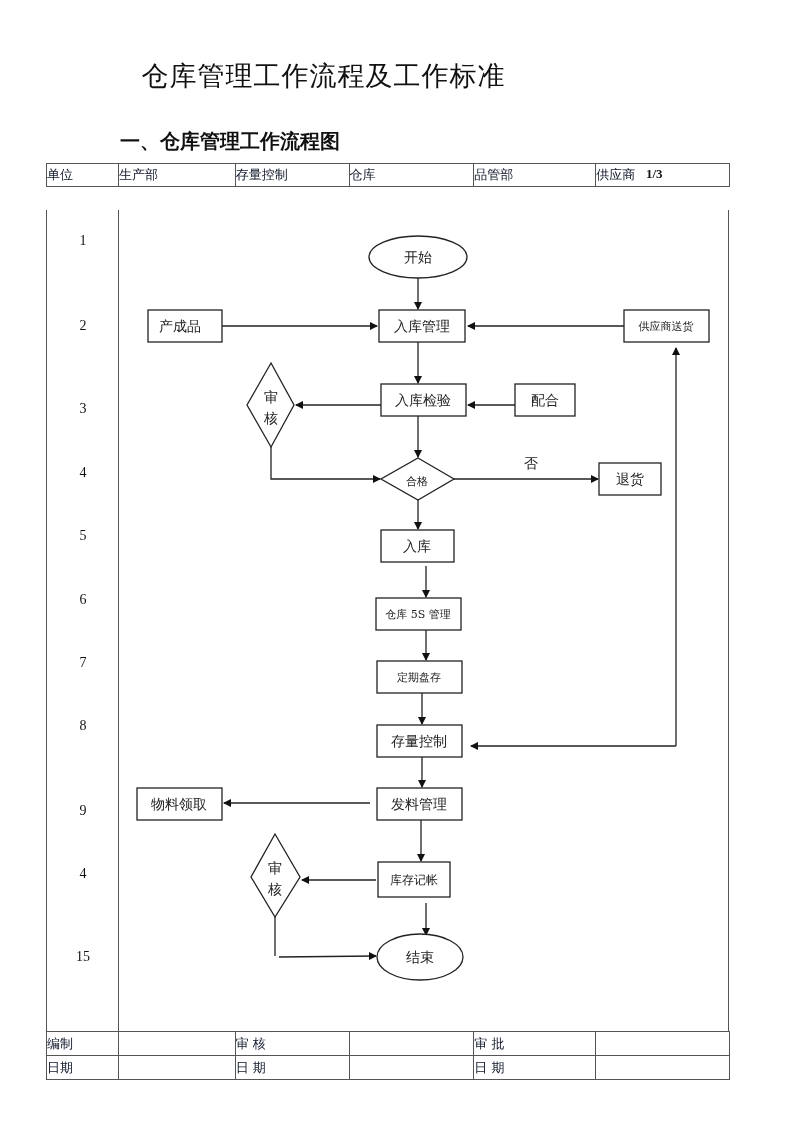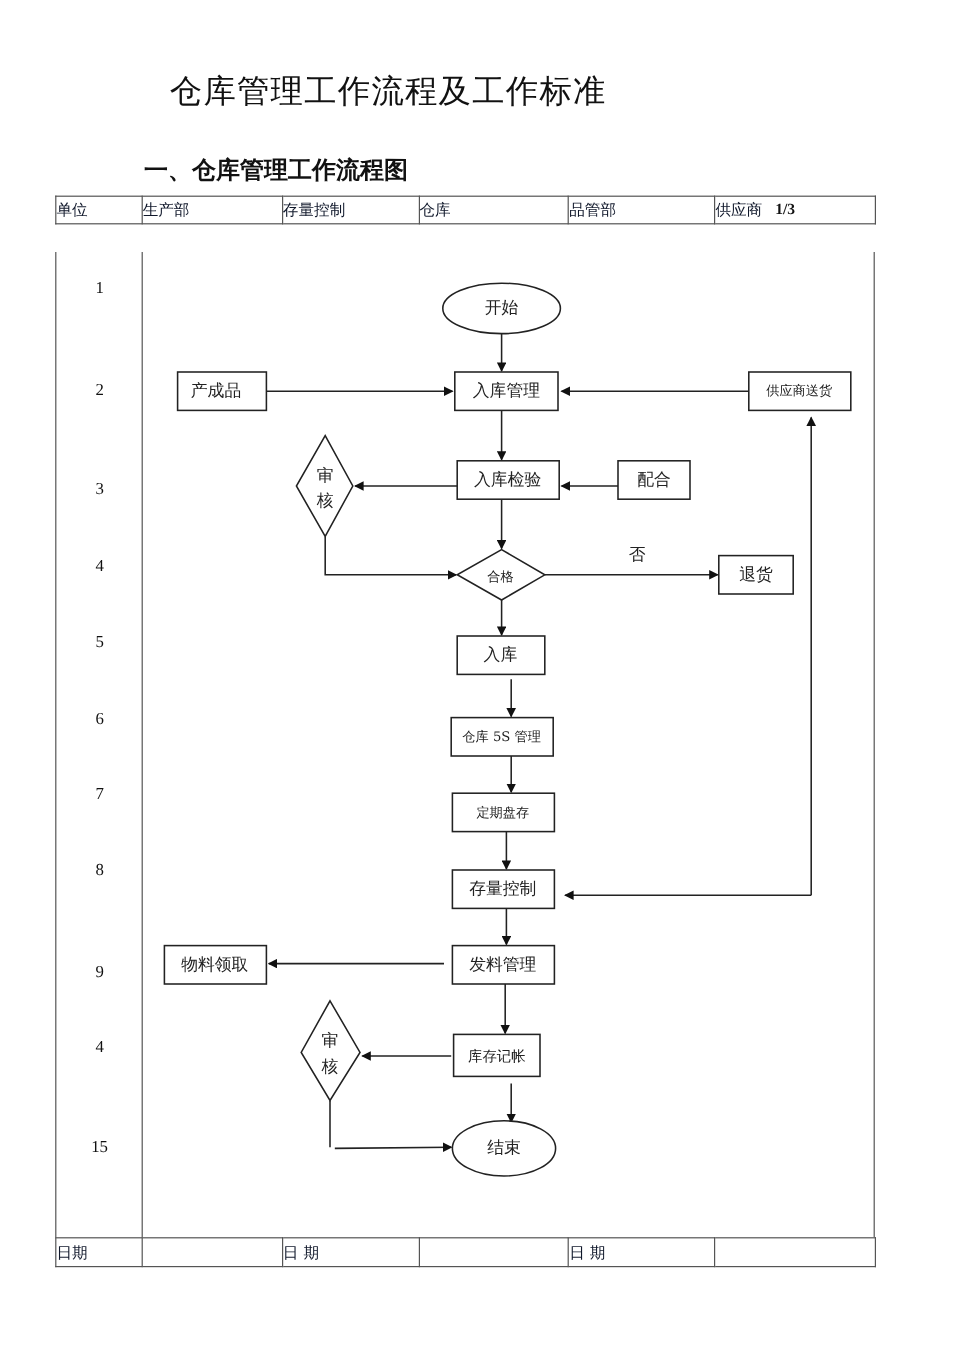--- a/index.html
+++ b/index.html
@@ -149,20 +149,28 @@
 <table class="grid" id="ftr">
   <colgroup>
       <col style="width:72px">
       <col style="width:117px">
       <col style="width:114px">
       <col style="width:125px">
       <col style="width:122px">
       <col style="width:134px">
     </colgroup>
   <tbody>
+      <tr>
+    <td>编制</td>
+    <td></td>
+    <td>审 核</td>
+    <td></td>
+    <td>审 批</td>
+    <td></td>
+  </tr>
   <tr>
     <td>日期</td>
     <td></td>
     <td>日 期</td>
     <td></td>
     <td>日 期</td>
     <td></td>
   </tr>
 </tbody>
   </table>

